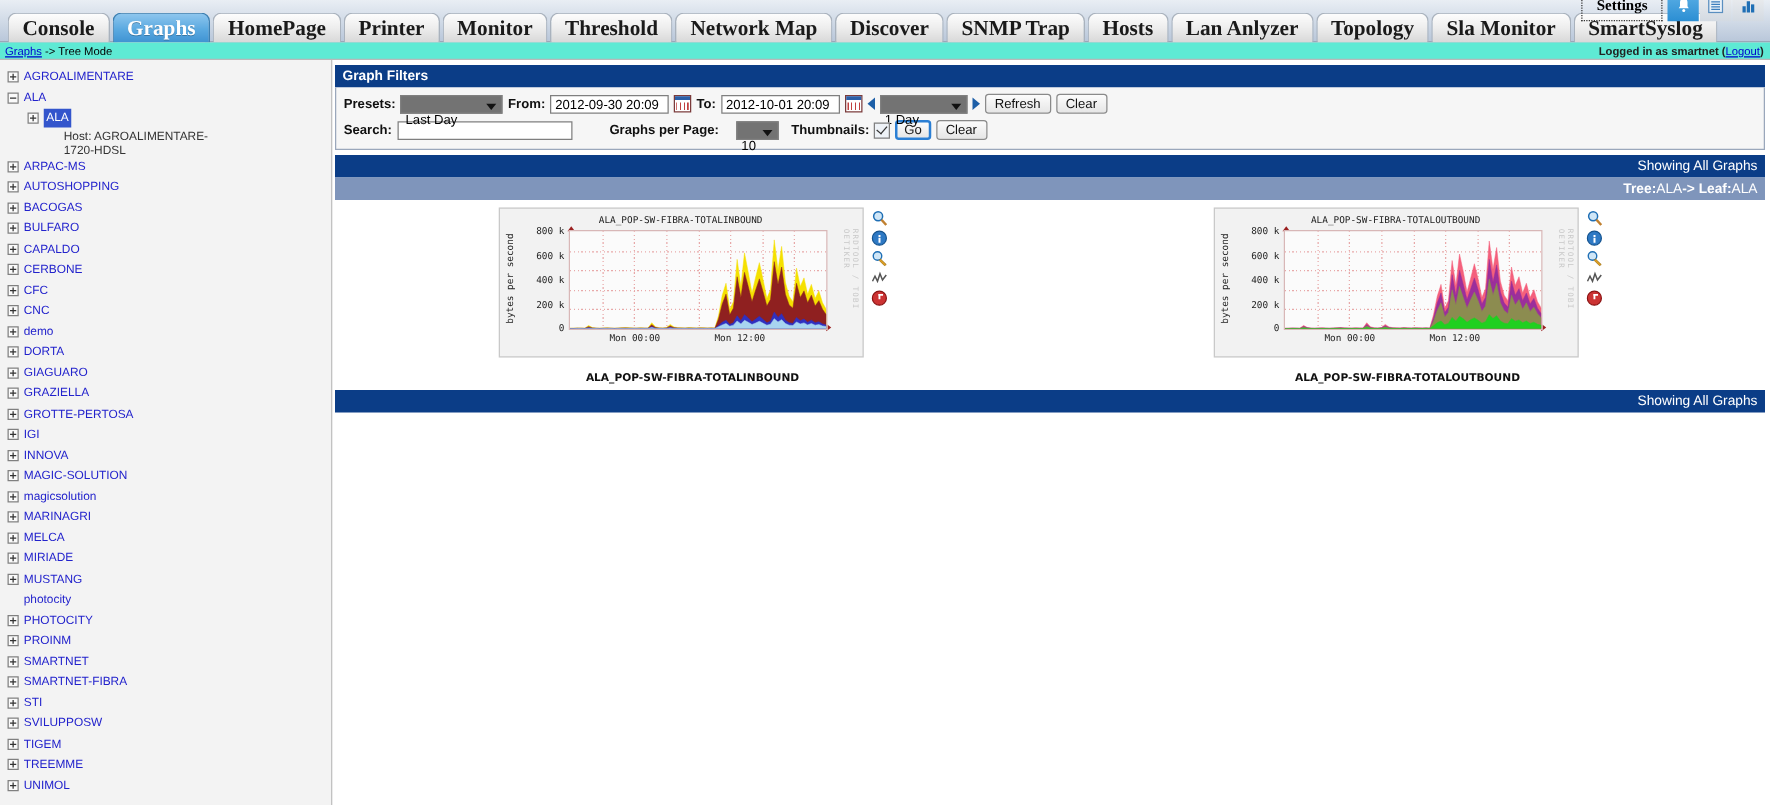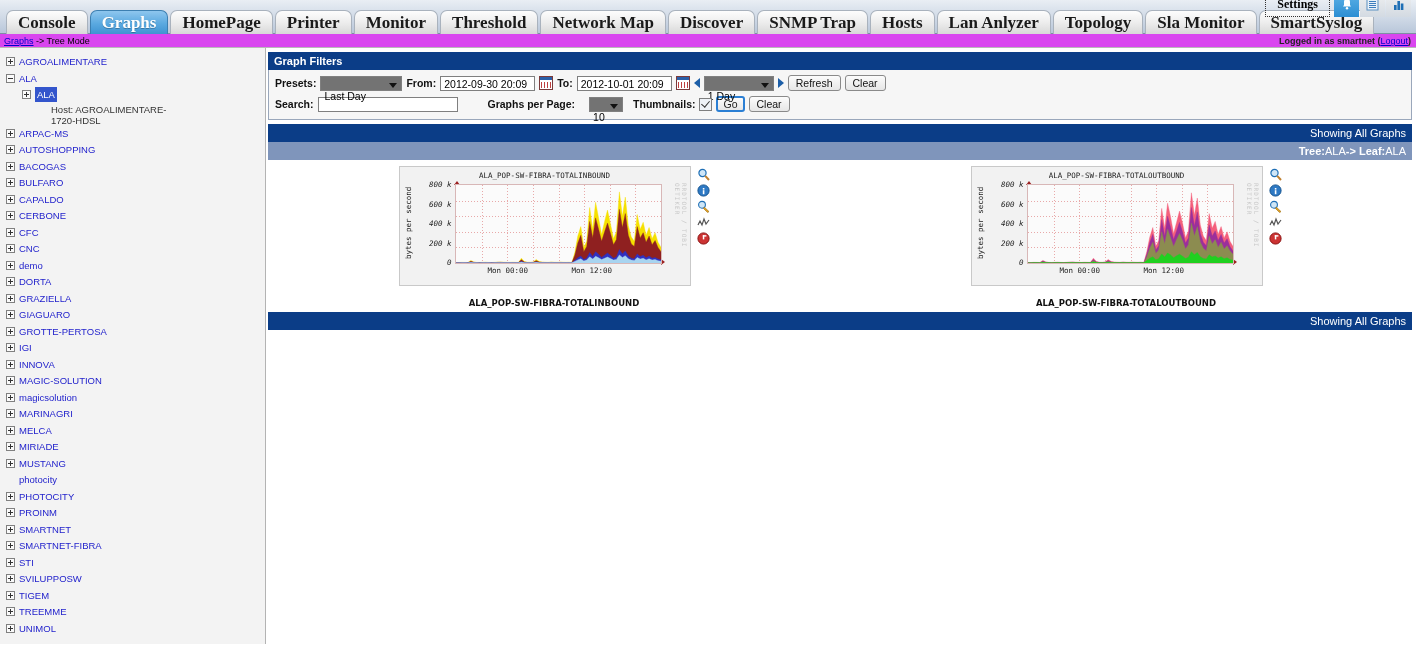--- a/index.html
+++ b/index.html
@@ -35,21 +35,21 @@
     border:1px dotted #333;background:transparent;cursor:pointer;
   }
   .navicon{width:25px;height:26px;margin-right:1px;border-radius:6px 6px 0 0;cursor:pointer;
            display:flex;align-items:center;justify-content:center;}
   .navicon.i1{background:linear-gradient(180deg,#62b4e8 0%,#2b8ed3 100%);}
   .navicon.i2{background:linear-gradient(180deg,#f2f2f2 0%,#d3dae2 100%);}
   .navicon.i3{background:linear-gradient(180deg,#f2f2f2 0%,#d3dae2 100%);}
   
   .crumbbar{
     height:14px;width:1416px;box-sizing:border-box;
-    background:#d946ef;border-bottom:1px solid #b9b9b9;
+    background:#5eead4;border-bottom:1px solid #b9b9b9;
     font-size:9px;position:relative;
   }
   .crumb{position:absolute;left:4px;top:2px;}
   .crumb a{color:#0000cc;text-decoration:underline;}
   .loginfo{position:absolute;right:5px;top:2px;font-size:9px;font-weight:bold;color:#222;}
   .loginfo a{color:#0000cc;text-decoration:underline;font-weight:normal;}
   
   .body-wrap{display:flex;height:596px;width:1416px;}
   .sidebar{
     width:266px;box-sizing:border-box;background:#f3f3f3;
@@ -137,21 +137,21 @@
   .plot .grid-v{position:absolute;top:0;bottom:0;width:1px;background:repeating-linear-gradient(180deg,#e8a9a9 0 1px,transparent 1px 3px);}
   .plot .grid-h{position:absolute;left:0;right:0;height:1px;background:repeating-linear-gradient(90deg,#e8a9a9 0 1px,transparent 1px 3px);}
   .ylab{
     position:absolute;left:2px;top:18px;height:76px;width:12px;
     writing-mode:vertical-rl;transform:rotate(180deg);
     font-family:"DejaVu Sans Mono","Liberation Mono",monospace;font-size:7.5px;
     display:flex;align-items:center;justify-content:center;color:#222;
   }
   .ytick{
     position:absolute;left:16px;width:36px;text-align:right;
-    font-family:"DejaVu Sans Mono","Liberation Mono",monospace;font-size:7.5px;color:#222;font-style:italic;
+    font-family:"DejaVu Sans Mono","Liberation Mono",monospace;font-size:7.5px;color:#222;
   }
   .xtick{
     position:absolute;top:99px;
     font-family:"DejaVu Sans Mono","Liberation Mono",monospace;font-size:7.5px;color:#222;
   }
   .wmark{
     position:absolute;right:2px;top:16px;height:86px;
     writing-mode:vertical-rl;
     font-family:"DejaVu Sans Mono","Liberation Mono",monospace;font-size:6px;color:#c8c8c8;
     letter-spacing:1px;
@@ -284,25 +284,25 @@
       <div class="tnode">
         <div class="pm plus"></div>
         <span class="tlabel">demo</span>
       </div>
       <div class="tnode">
         <div class="pm plus"></div>
         <span class="tlabel">DORTA</span>
       </div>
       <div class="tnode">
         <div class="pm plus"></div>
+        <span class="tlabel">GIAGUARO</span>
+      </div>
+      <div class="tnode">
+        <div class="pm plus"></div>
         <span class="tlabel">GRAZIELLA</span>
-      </div>
-      <div class="tnode">
-        <div class="pm plus"></div>
-        <span class="tlabel">GIAGUARO</span>
       </div>
       <div class="tnode">
         <div class="pm plus"></div>
         <span class="tlabel">GROTTE-PERTOSA</span>
       </div>
       <div class="tnode">
         <div class="pm plus"></div>
         <span class="tlabel">IGI</span>
       </div>
       <div class="tnode">

